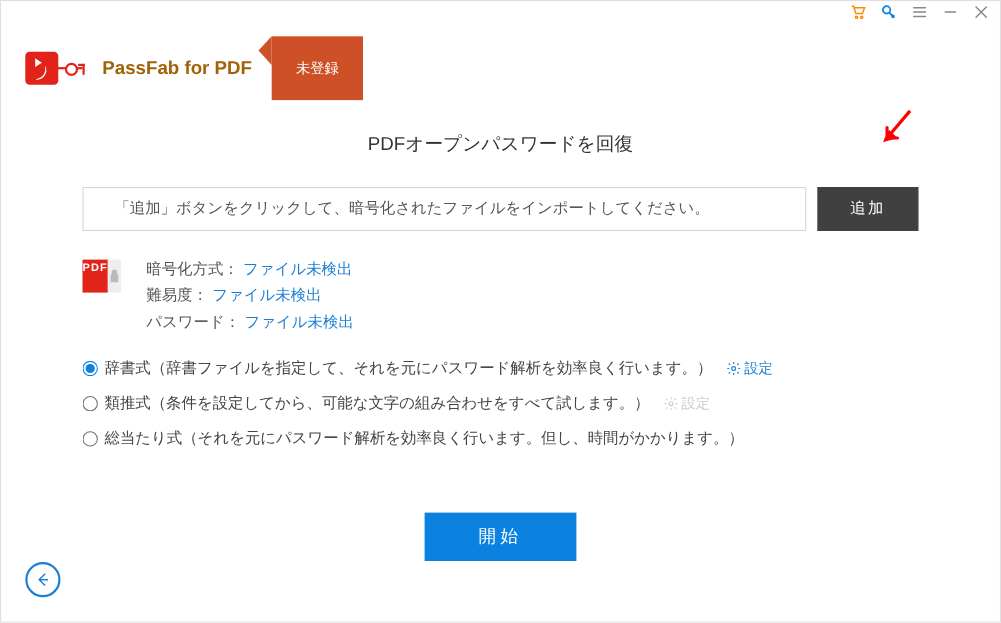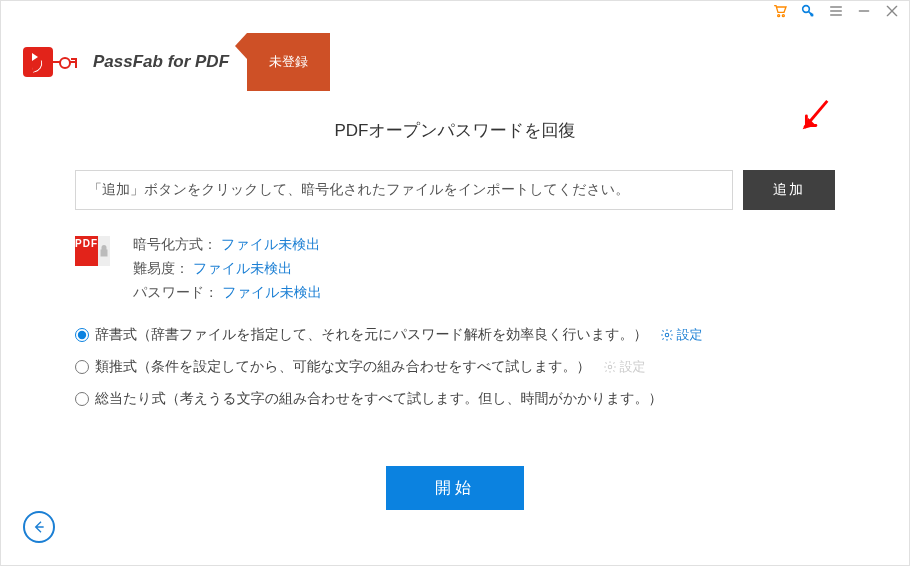--- a/index.html
+++ b/index.html
@@ -12,30 +12,30 @@
     .titlebar .search svg { stroke: #0b82e0; }
     
     .header { display: flex; align-items: center; padding: 14px 22px 8px 22px; gap: 6px; }
     .logo { display: flex; align-items: center; gap: 0; }
     .logo-badge { width: 30px; height: 30px; background: #e2231a; border-radius: 4px; position: relative; }
     .logo-badge::before { content: ""; position: absolute; left: 9px; top: 6px; width: 0; height: 0; border-left: 6px solid #fff; border-top: 4px solid transparent; border-bottom: 4px solid transparent; }
     .logo-badge::after { content: ""; position: absolute; left: 9px; top: 14px; width: 10px; height: 10px; border: 1.5px solid #fff; border-top: none; border-left: none; border-radius: 0 0 10px 0; transform: rotate(-10deg); }
     .key-link { width: 24px; height: 2px; background: #e2231a; margin: 0 2px 0 -2px; position: relative; }
     .key-link::before { content: ""; position: absolute; left: 8px; top: -4px; width: 8px; height: 8px; border: 2px solid #e2231a; border-radius: 50%; background: #fff; }
     .key-link::after { content: ""; position: absolute; right: -2px; top: -3px; width: 4px; height: 8px; border-right: 2px solid #e2231a; border-top: 2px solid #e2231a; }
-    .app-title { font-size: 17px; font-weight: 700; color: #404040; margin-left: 10px; font-style: italic; }
+    .app-title { font-size: 17px; font-weight: 700; color: #a16207; margin-left: 10px; }
     .reg-badge { margin-left: 12px; position: relative; }
     .reg-badge-body { background: #ce5026; color: #fff; font-size: 13px; padding: 20px 22px; }
     .reg-badge::before { content: ""; position: absolute; left: -12px; top: 0; width: 0; height: 0; border-right: 12px solid #ce5026; border-top: 13px solid transparent; border-bottom: 13px solid transparent; }
     
     .main { padding: 20px 74px 0 74px; }
     .page-heading { text-align: center; font-size: 17px; color: #333; margin-bottom: 28px; font-weight: 400; }
     
     .import-row { display: flex; gap: 10px; margin-bottom: 26px; }
-    .import-field { flex: 1; border: 1px solid #d6d6d6; padding: 10px 12px; font-size: 14px; color: #555; background: #fff; }
+    .import-field { flex: 1; border: 1px solid #d6d6d6; padding: 10px 28px; font-size: 14px; color: #555; background: #fff; }
     .add-btn { width: 92px; background: #404040; color: #fff; font-size: 14px; border: none; cursor: pointer; display: flex; align-items: center; justify-content: center; letter-spacing: 2px; }
     
     .arrow-annotation { position: absolute; top: 96px; right: 76px; color: #ff0000; pointer-events: none; }
     .arrow-annotation svg { width: 38px; height: 38px; }
     
     .info-block { display: flex; gap: 20px; margin-bottom: 24px; align-items: flex-start; }
     .pdf-badge { width: 38px; display: flex; flex-direction: row; }
     .pdf-badge-top { background: #e2231a; color: #fff; font-size: 10px; font-weight: 700; text-align: center; padding: 2px 0; letter-spacing: 1px; }
     .pdf-badge-bot { background: #eee; height: 30px; display: flex; align-items: center; justify-content: center; }
     .pdf-badge-bot svg { width: 12px; height: 14px; fill: #bbb; }
@@ -166,21 +166,21 @@
       <span class="setting-link disabled">
         <svg viewBox="0 0 24 24" fill="none" stroke-width="1.8">
             <circle cx="12" cy="12" r="3"></circle>
             <path d="M12 2v3M12 19v3M4.2 4.2l2.1 2.1M17.7 17.7l2.1 2.1M2 12h3M19 12h3M4.2 19.8l2.1-2.1M17.7 6.3l2.1-2.1"></path>
           </svg>
         <span>設定</span>
       </span>
     </div>
     <div class="opt-row">
       <input type="radio" name="mode" id="m3" style="">
-      <label for="m3">総当たり式（考えうる文字の組み合わせをすべて試します。但し、時間がかかります。）</label>
+      <label for="m3">総当たり式（それを元にパスワード解析を効率良く行います。但し、時間がかかります。）</label>
     </div>
   </div>
 
   <button class="start-btn">開始</button>
 
 </div>
 
 <div class="back-btn">
   <svg viewBox="0 0 24 24">
       <path d="M15 4l-8 8 8 8M7 12h12"></path>

